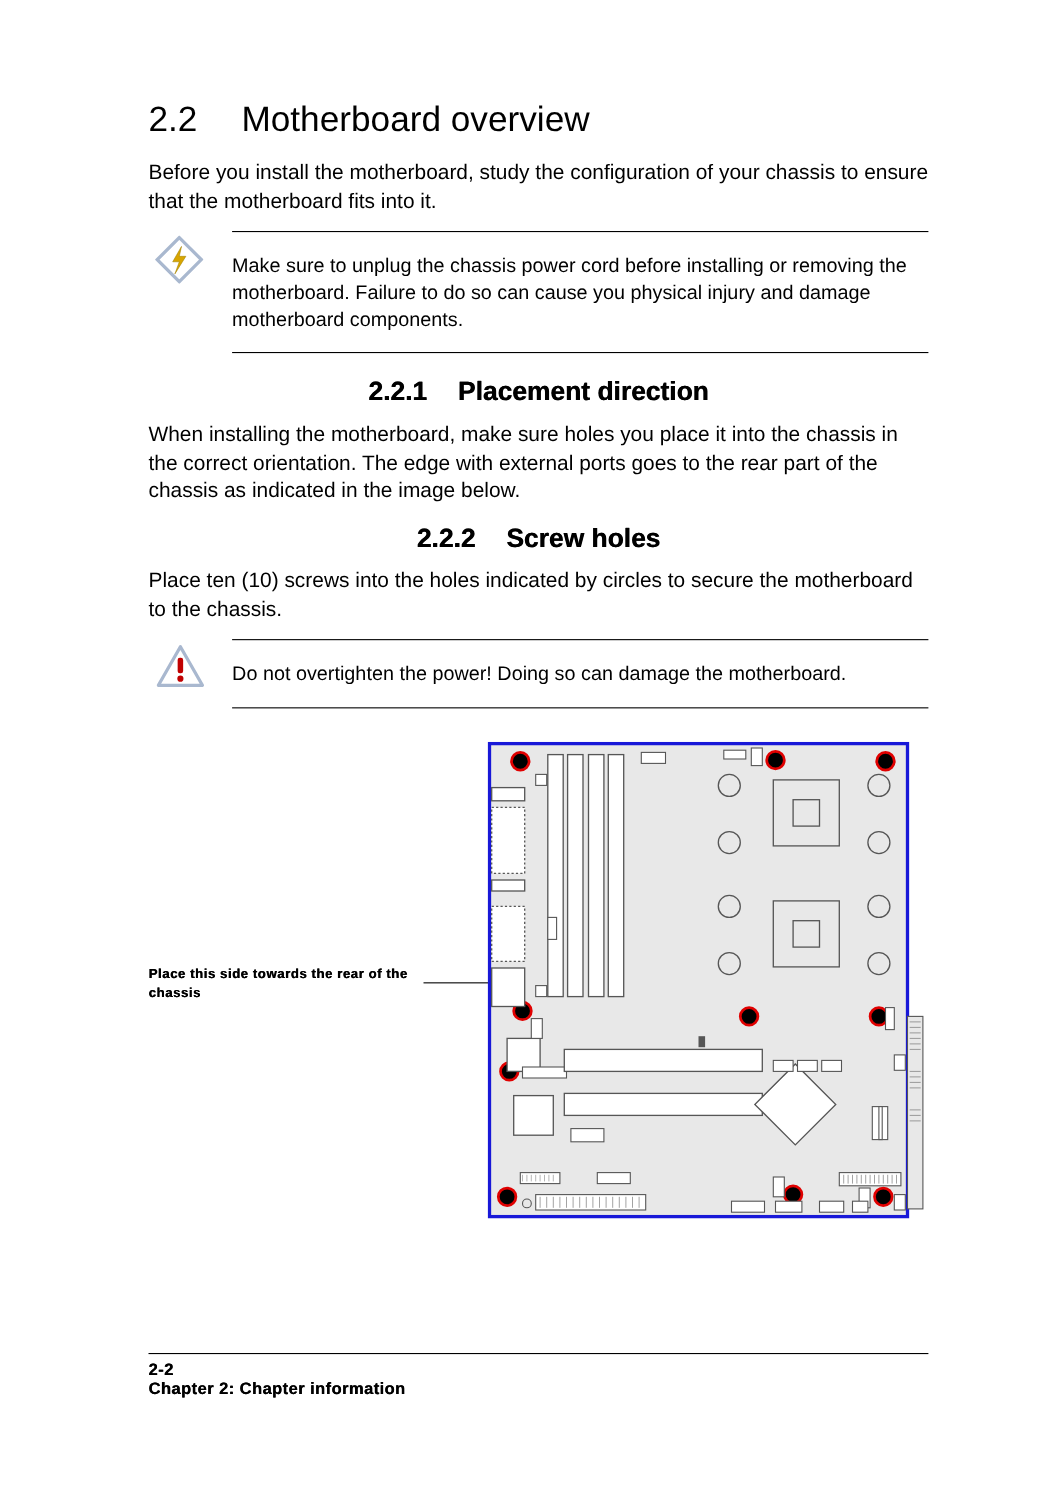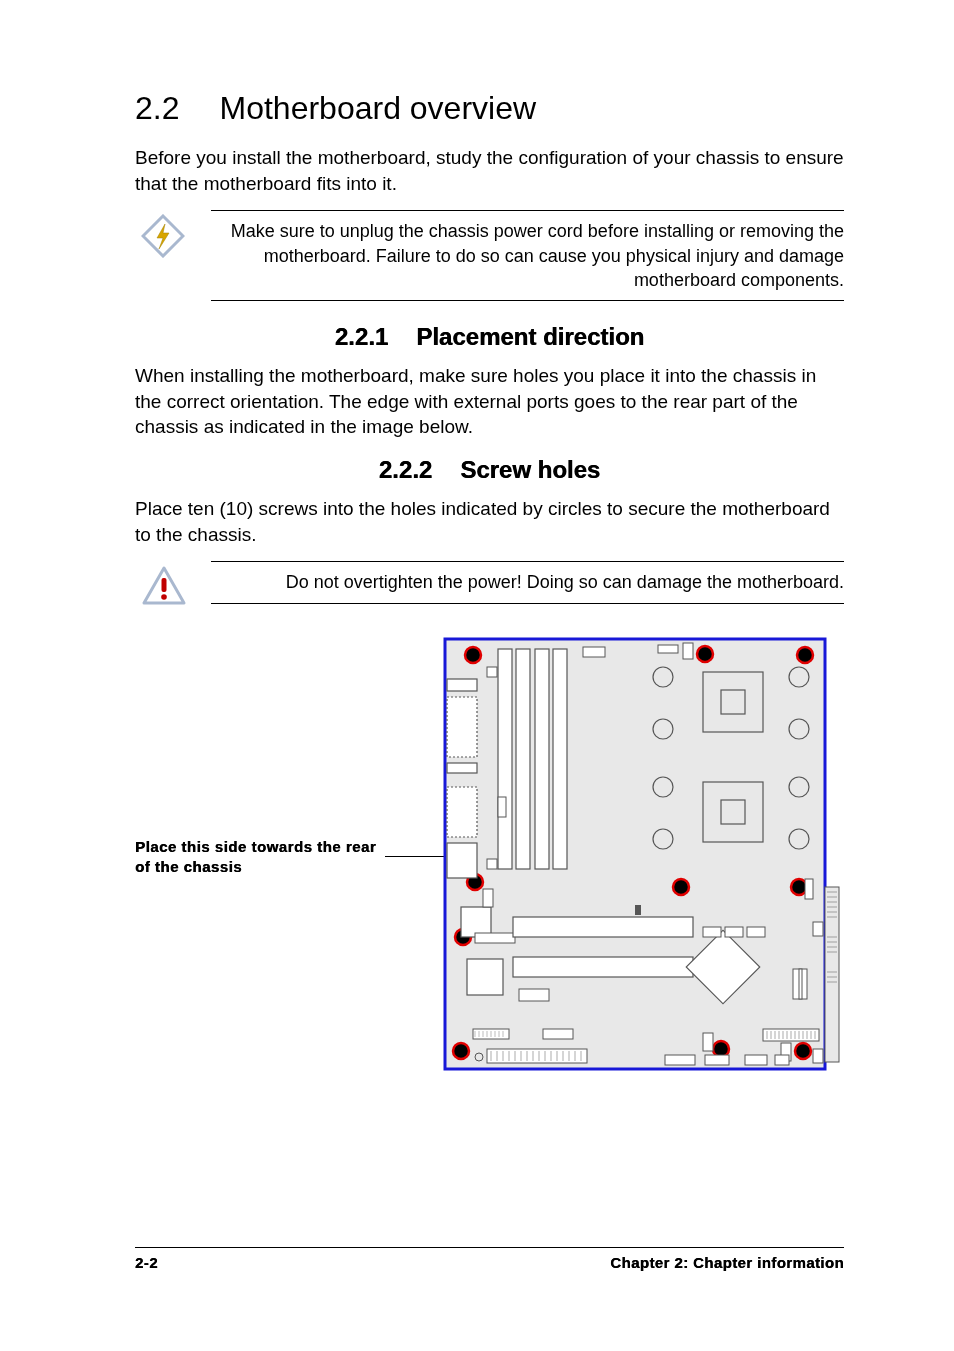--- a/index.html
+++ b/index.html
@@ -39,44 +39,43 @@
   .callout .icon-col {
     flex: 0 0 70px;
     display: flex;
     justify-content: flex-start;
     padding-top: 4px;
   }
   .callout .text-col {
     flex: 1;
     border-top: 1px solid #000;
     border-bottom: 1px solid #000;
-    padding: 8px 0;
+    padding: 18px 0;
     font-size: 18px;
     line-height: 1.35;
-    text-align: right;
   }
   h2.sub {
     font-size: 24px;
     font-weight: bold;
     margin: 16px 0 12px 0;
     text-shadow: 0.5px 0 0 #000;
     text-align: center;
   }
   h2.sub .num {
     display: inline-block;
     margin-right: 28px;
   }
   .diagram-area {
     display: flex;
     align-items: center;
     margin-top: 30px;
   }
   .diagram-label {
     flex: 0 0 250px;
-    font-size: 15px;
+    font-size: 12px;
     font-weight: bold;
     text-shadow: 0.4px 0 0 #000;
     letter-spacing: 0.5px;
     line-height: 1.35;
   }
   .leader-line {
     flex: 0 0 60px;
     border-top: 1px solid #000;
     margin-right: -2px;
   }
@@ -89,20 +88,21 @@
     left: 135px;
     right: 110px;
     border-top: 1px solid #000;
     padding-top: 6px;
     display: flex;
     justify-content: space-between;
     font-size: 15px;
     font-weight: bold;
     text-shadow: 0.3px 0 0 #000;
     letter-spacing: 0.4px;
+    flex-direction: column;
   }
 </style>
 </head>
 <body>
 
 <div class="page">
 
   <h1 class="section-title">
     <span class="num">2.2</span><span>Motherboard overview</span>
   </h1>

